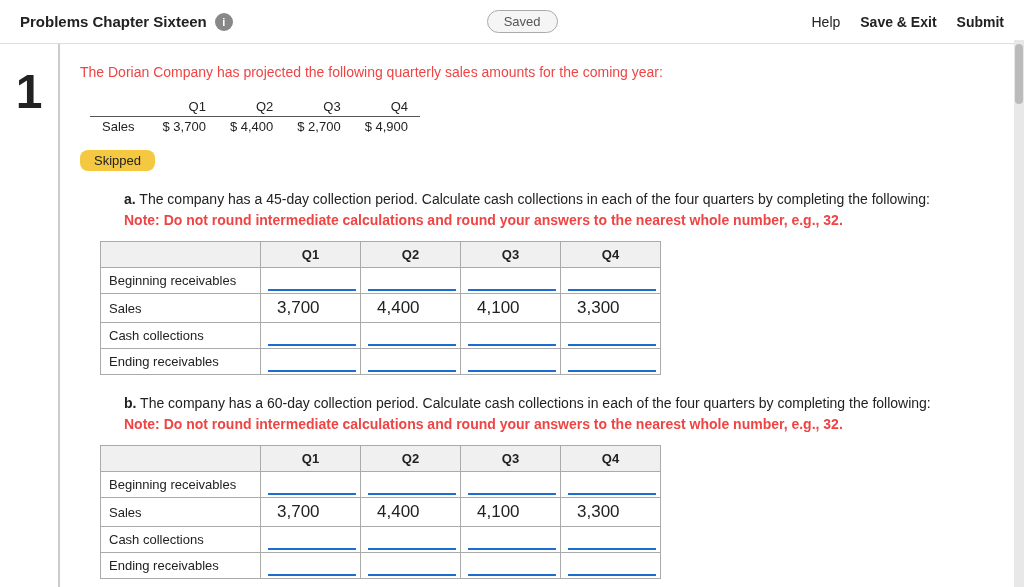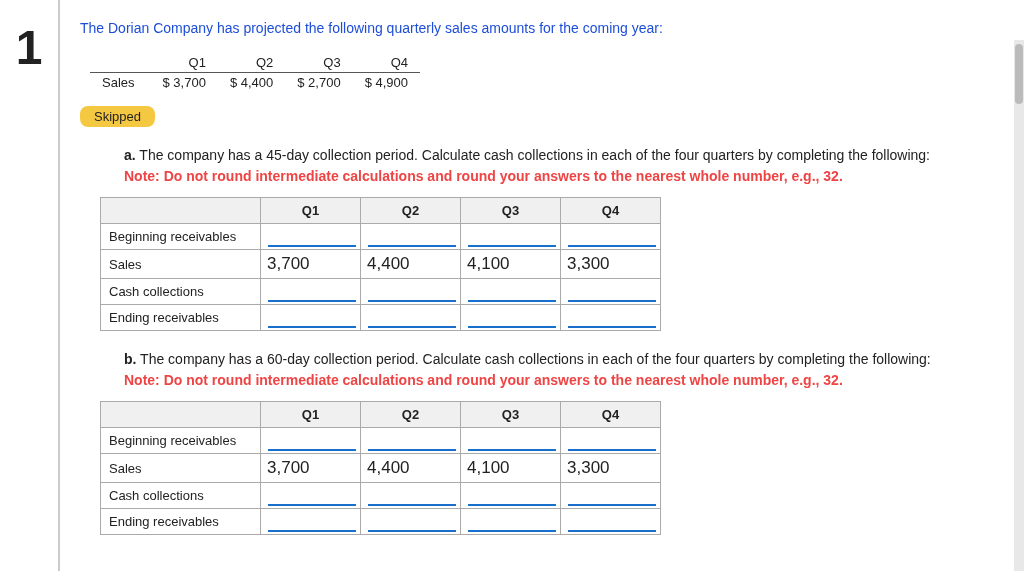--- a/index.html
+++ b/index.html
@@ -93,21 +93,21 @@
 
     
     .content-area {
       flex: 1;
       padding: 18px 20px;
       overflow-y: auto;
     }
 
     .question-text {
       font-size: 14px;
-      color: #1d4ed8;
+      color: #ef4444;
       margin-bottom: 14px;
       line-height: 1.5;
     }
 
     
     .sales-table {
       border-collapse: collapse;
       margin-bottom: 14px;
       margin-left: 10px;
     }
@@ -174,21 +174,21 @@
       font-weight: 600;
       text-align: center;
       min-width: 100px;
     }
     .data-table th.label-col {
       text-align: left;
       min-width: 160px;
     }
     .data-table td {
       border: 1px solid #aaa;
-      padding: 4px 6px;
+      padding: 4px 16px;
       font-size: 13px;
       text-align: right;
     }
     .data-table td.label-col {
       text-align: left;
       padding-left: 8px;
       background: #fff;
     }
     .data-table td.input-cell {
       padding: 2px 4px;
@@ -230,20 +230,34 @@
       border-radius: 4px;
       margin: 2px auto;
       margin-top: 4px;
     }
   </style>
 </head>
 <body>
 
 <div class="page-wrapper">
 
+  <div class="header">
+    <div class="header-left">
+      <span class="header-title">Problems Chapter Sixteen</span>
+      <div class="info-icon">i</div>
+    </div>
+    <div class="header-center">
+      <span class="saved-badge">Saved</span>
+    </div>
+    <div class="header-right">
+      <a class="header-link">Help</a>
+      <a class="header-link bold">Save &amp; Exit</a>
+      <a class="header-link bold">Submit</a>
+    </div>
+  </div>
 
   <div class="main-content">
 
     <div class="question-number">1</div>
 
     <div class="content-area">
 
       <p class="question-text">The Dorian Company has projected the following quarterly sales amounts for the coming year:</p>
 
       <table class="sales-table">

